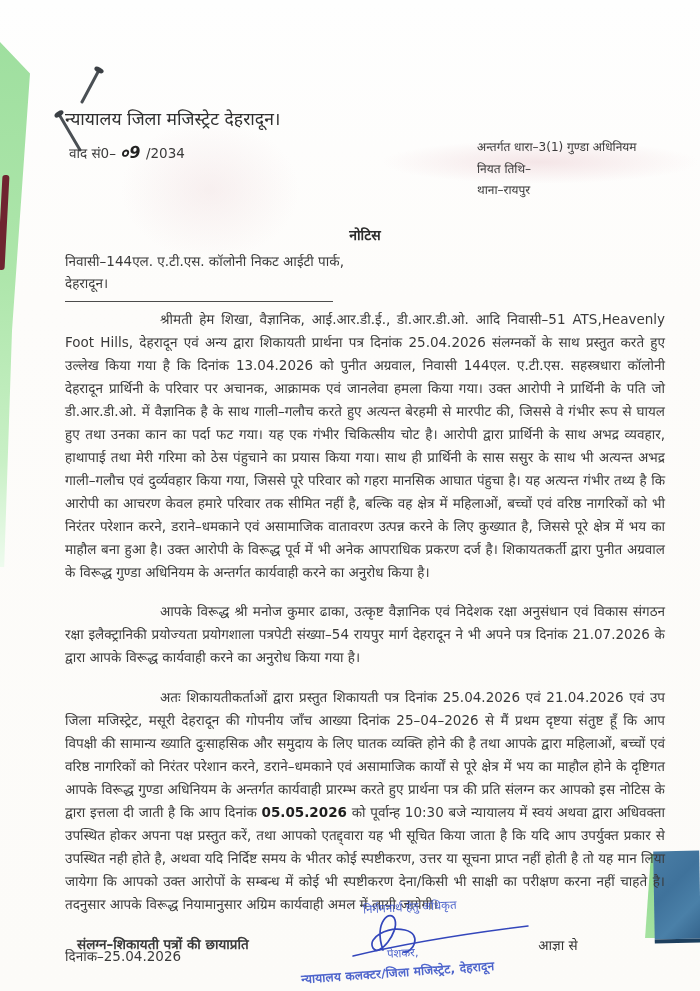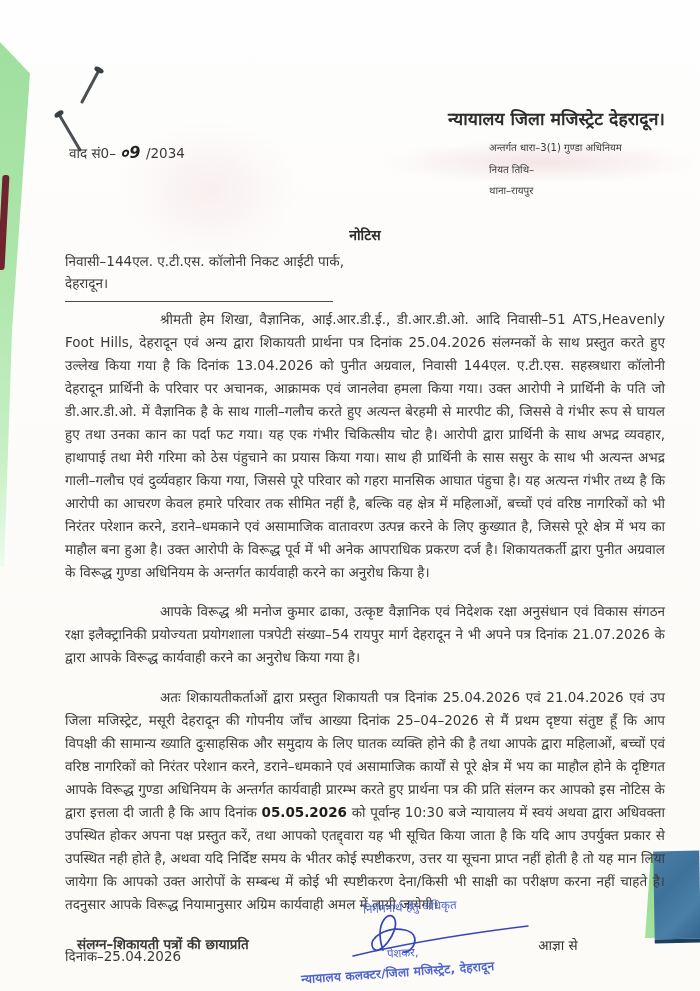--- a/index.html
+++ b/index.html
@@ -39,26 +39,26 @@
     position:absolute;left:120px;top:120px;width:180px;height:140px;
     background:radial-gradient(ellipse at center,rgba(236,214,216,.35),rgba(236,214,216,0) 70%);
   }
   .pins{position:absolute;left:40px;top:50px;width:120px;height:120px;}
 
   .letter{
     position:absolute;left:65px;top:0;width:600px;height:991px;
     color:#3a3a3a;font-size:13.5px;line-height:23px;
   }
   .title{
-    margin:108px 0 6px 0;text-align:right;font-size:17.5px;font-weight:bold;color:#2e2e2e;
+    margin:108px 0 6px 0;text-align:left;font-size:17.5px;font-weight:normal;color:#2e2e2e;
   }
   .head-row{position:relative;height:88px;}
   .case-no{position:absolute;left:4px;top:4px;font-size:13.5px;}
   .hand{font-size:16px;font-weight:bold;font-style:italic;letter-spacing:1px;display:inline-block;transform:rotate(-4deg);color:#222;}
-  .head-right{position:absolute;left:424px;top:0;width:200px;line-height:21.5px;font-size:10px;}
+  .head-right{position:absolute;left:412px;top:0;width:200px;line-height:21.5px;font-size:12px;}
   .party-row{position:relative;height:22px;}
   .party-left{position:absolute;left:4px;}
   .party-vs{position:absolute;left:135px;}
   .party-right{position:absolute;left:412px;top:-4px;}
   .notice-heading{text-align:center;font-weight:bold;font-size:14px;margin:0 0 3px 0;color:#2c2c2c;font-family:Liberation Mono, monospace;}
   .addressee{line-height:21.5px;}
   .rule{border:none;border-top:1.6px solid #4c4c4c;width:268px;margin:7px 0 4px 0;}
   p.body-para{margin:0;text-align:justify;text-indent:95px;}
   p.p1{margin-top:6px;}
   p.p2{margin-top:16px;}

